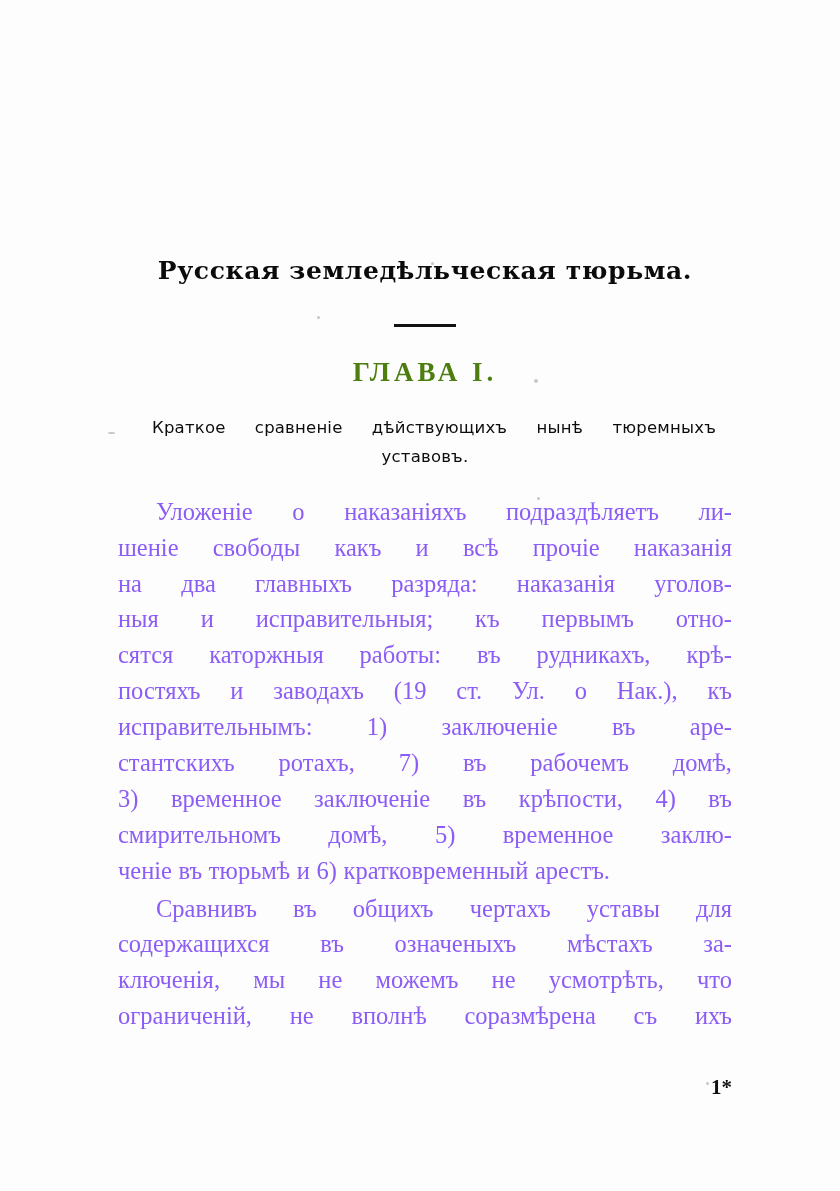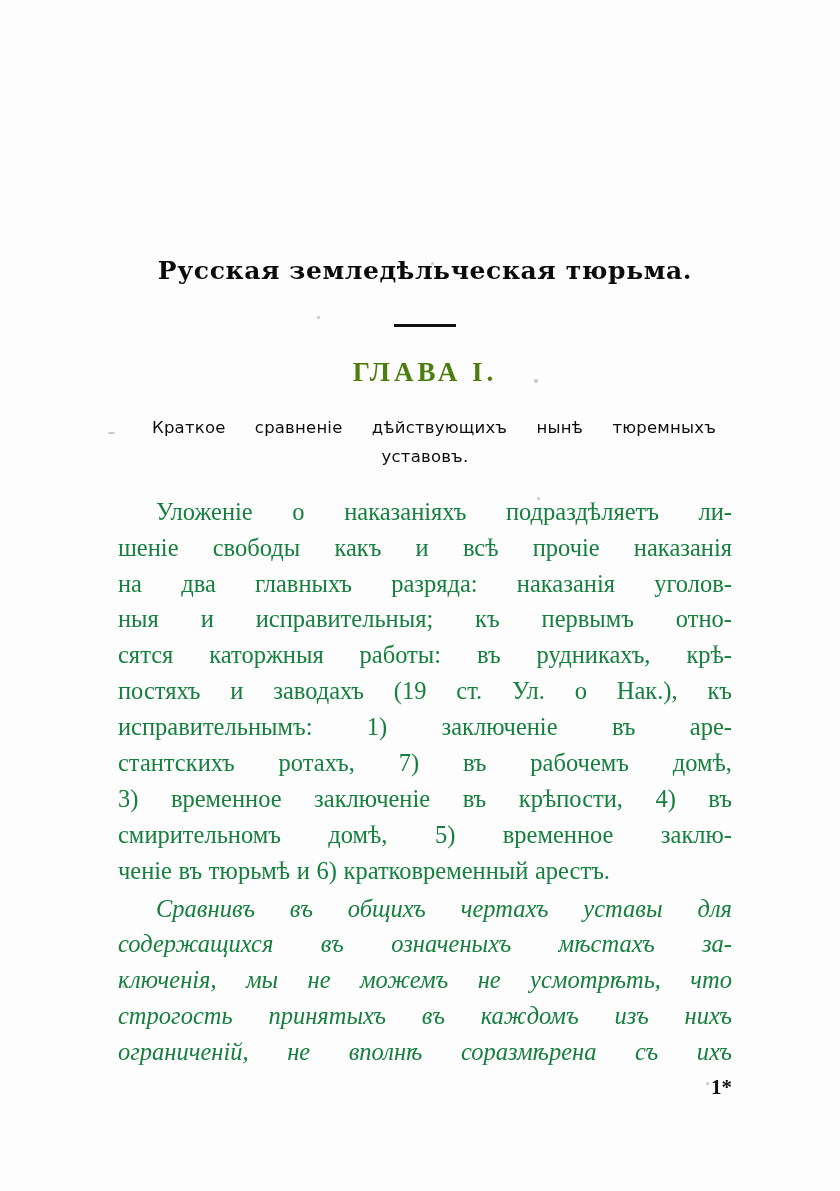--- a/index.html
+++ b/index.html
@@ -71,26 +71,25 @@
   .subtitle .l2 {
     display: block;
     text-align: center;
   }
   p.body {
     margin: 0;
     font-size: 24.5px;
     line-height: 1.465;
     text-align: justify;
     text-align-last: justify;
-    color: #15803d;
+    color: #8b5cf6;
     word-spacing: 0.5px;
   }
   p.body + p.body {
     margin-top: 2px;
-    font-style: italic;
   }
   p.body .ind {
     display: inline-block;
     width: 38px;
   }
   .line {
     display: block;
     text-align: justify;
     text-align-last: justify;
     white-space: nowrap;
@@ -154,21 +153,20 @@
       <span class="line">стантскихъ ротахъ, 7) въ рабочемъ домѣ,</span>
       <span class="line">3) временное заключеніе въ крѣпости, 4) въ</span>
       <span class="line">смирительномъ домѣ, 5) временное заклю-</span>
       <span class="line lastline">ченіе въ тюрьмѣ и 6) кратковременный арестъ.</span>
     </p>
 
     <p class="body">
       <span class="line"><span class="ind"></span><span>Сравнивъ въ общихъ чертахъ уставы для</span></span>
       <span class="line">содержащихся въ означеныхъ мѣстахъ за-</span>
       <span class="line">ключенія, мы не можемъ не усмотрѣть, что</span>
-      <span class="line">строгость принятыхъ въ каждомъ изъ нихъ</span>
       <span class="line">ограниченій, не вполнѣ соразмѣрена съ ихъ</span>
     </p>
 
   </div>
 
   <div class="folio">1*</div>
 
 </div>
 
 </body></html>

